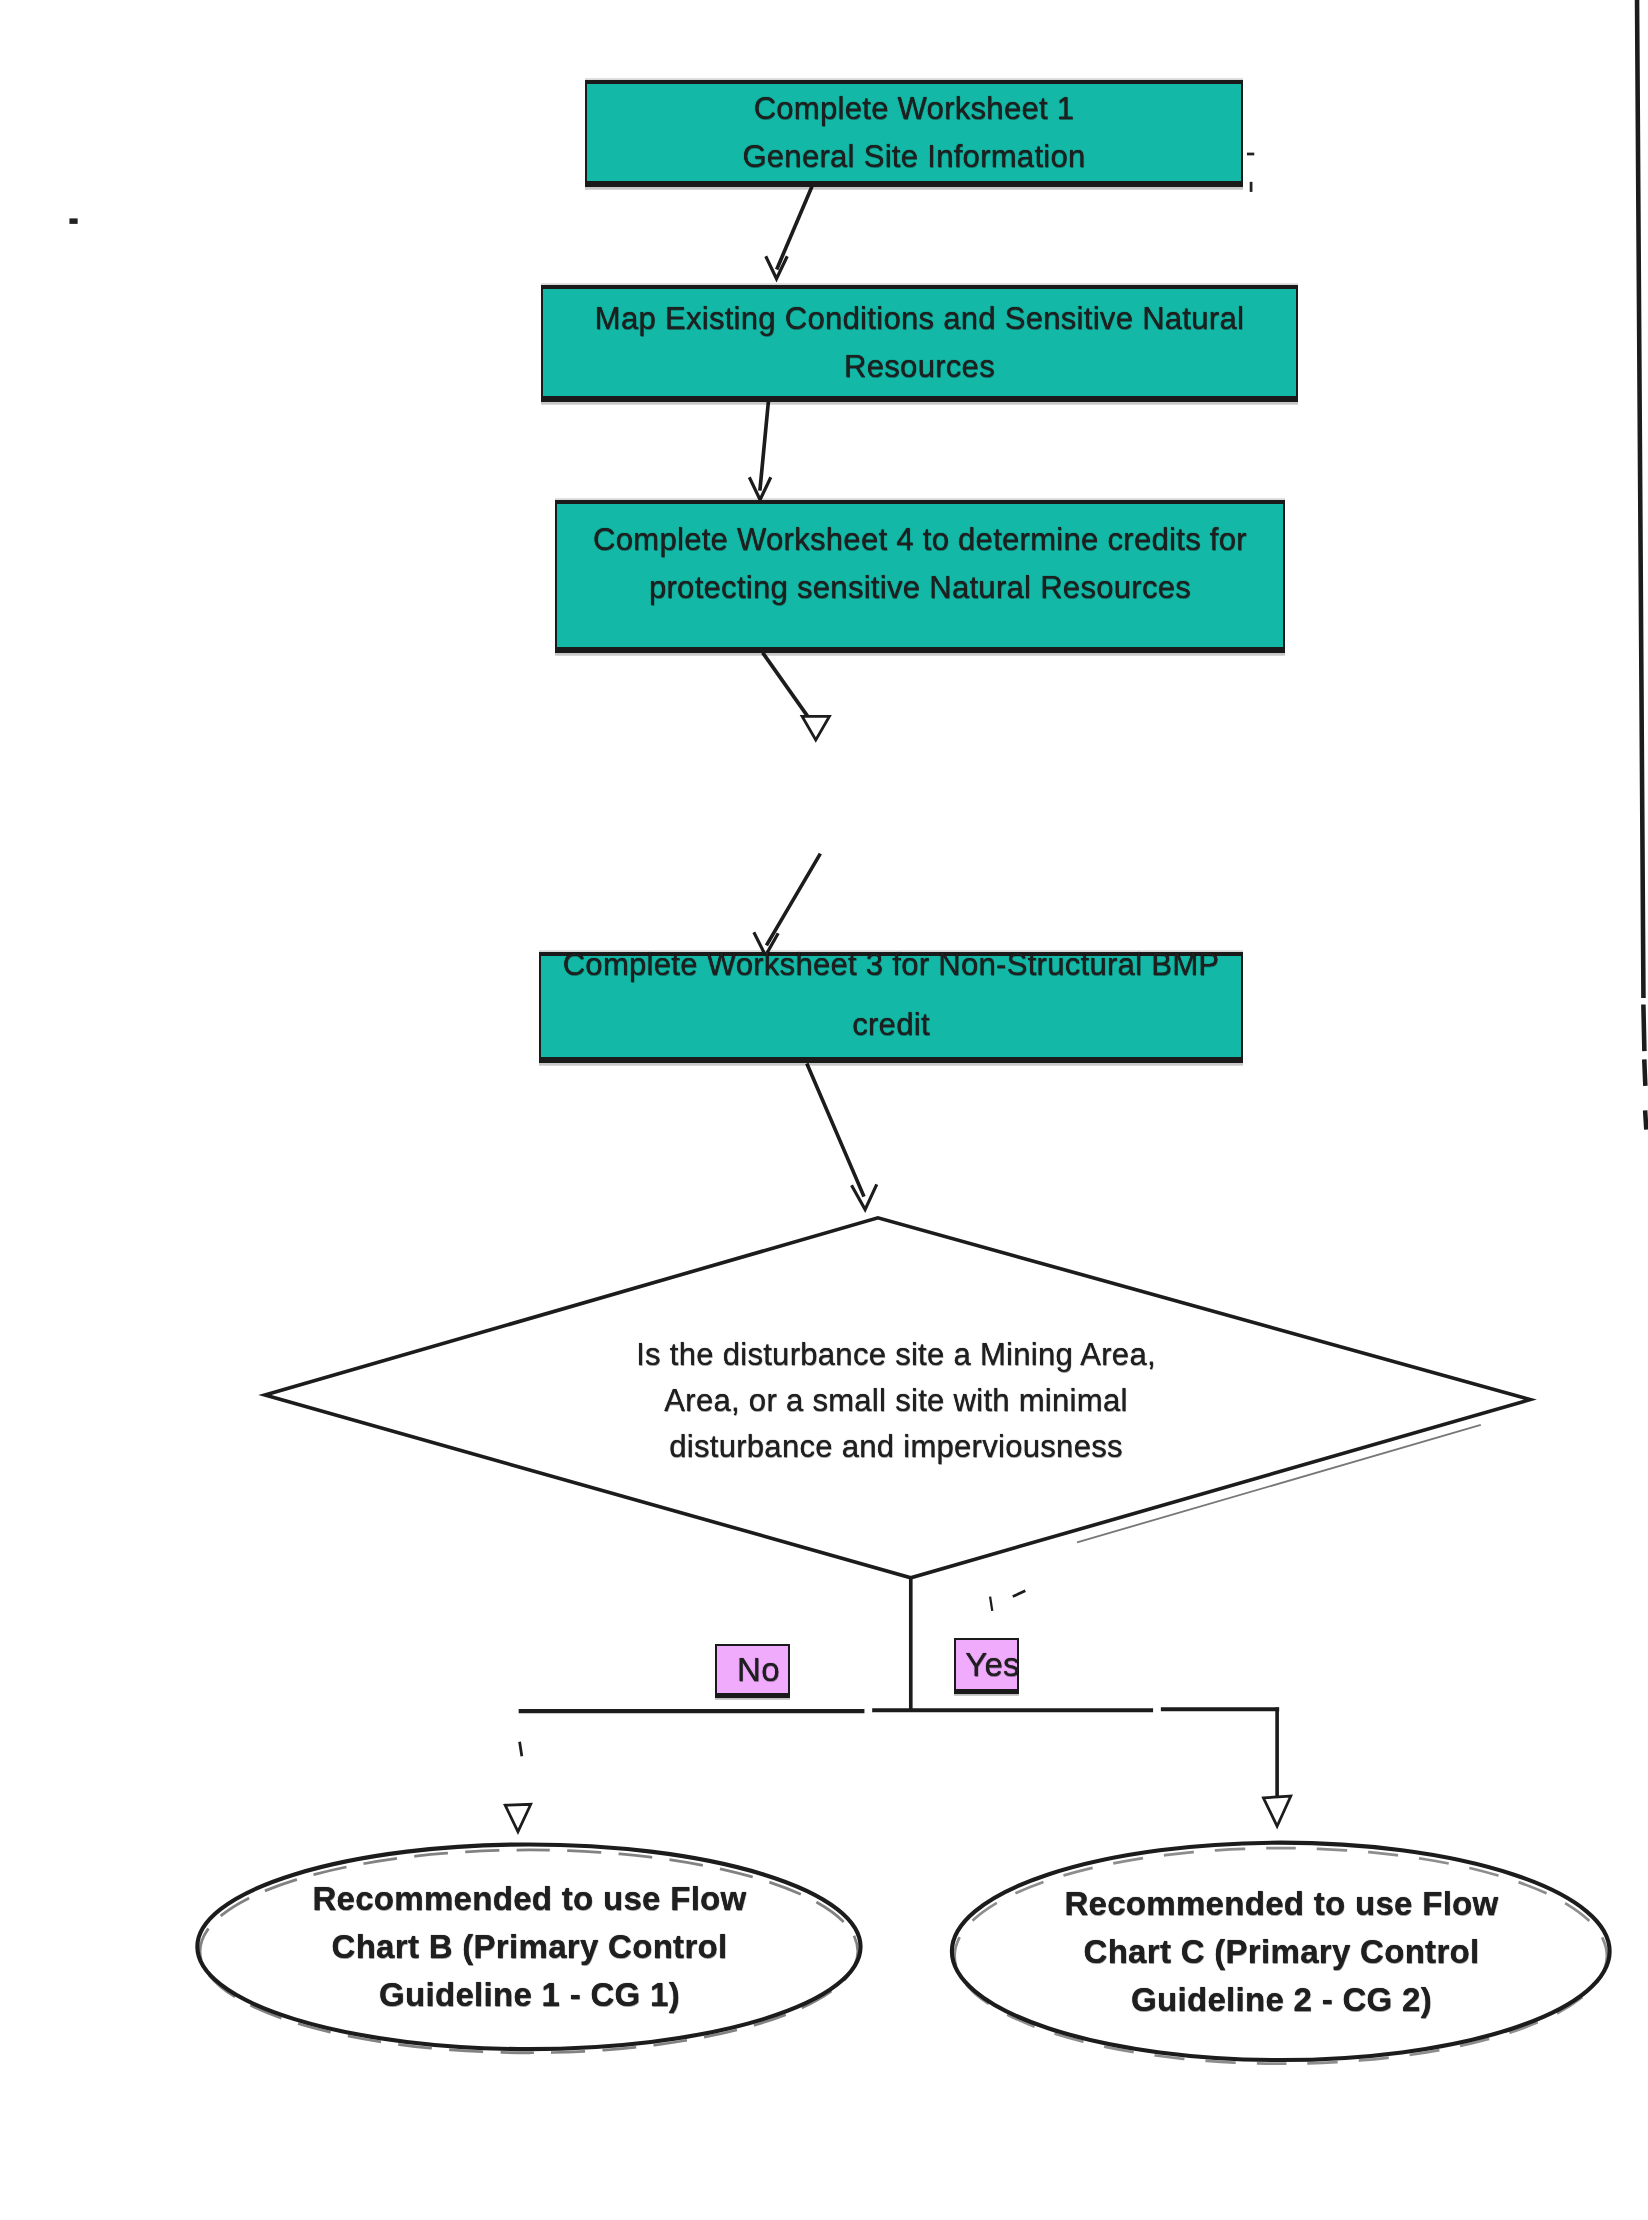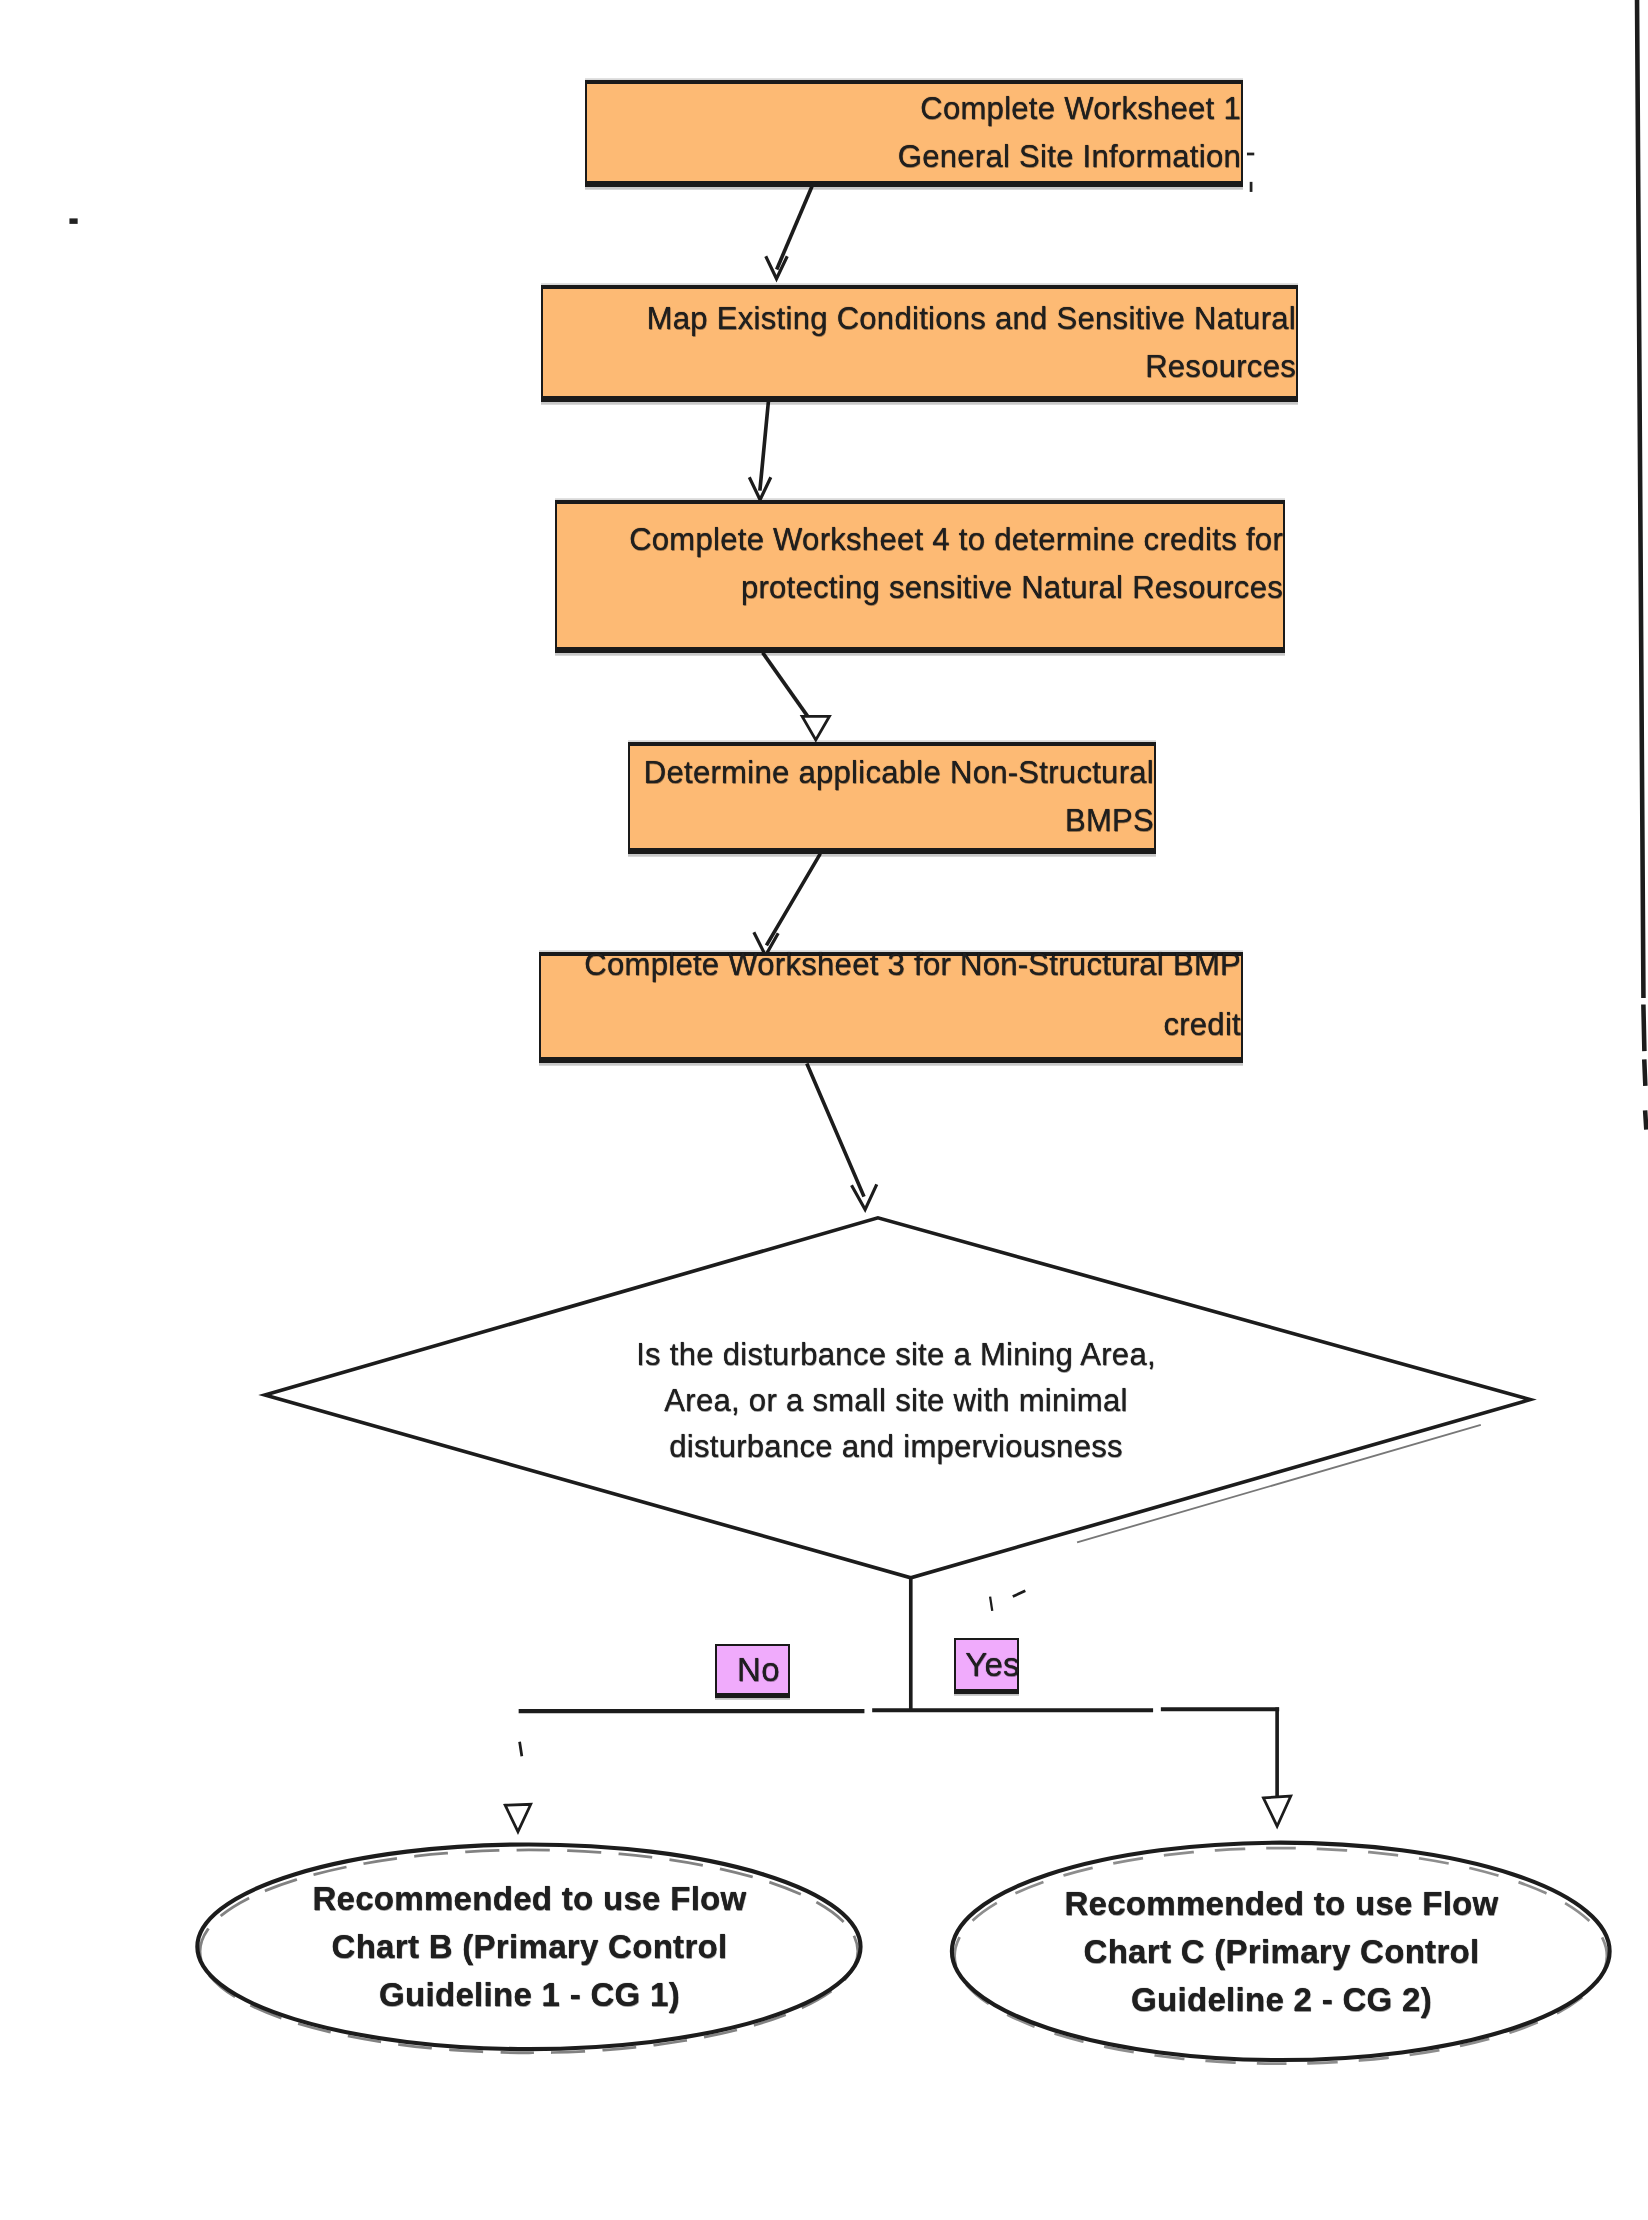--- a/index.html
+++ b/index.html
@@ -8,24 +8,23 @@
     font-family:"Liberation Sans","DejaVu Sans",sans-serif; color:#1f1f1f;
     overflow:hidden;
   }
   .layer { position:absolute; left:0; top:0; }
   .node {
     position:absolute; box-sizing:border-box;
     display:flex; flex-direction:column; justify-content:center; align-items:center;
     text-align:center;
   }
   .rectbox {
-    background:#fdba74;
+    background:#14b8a6;
     border:2.7px solid #1a1a1a; border-top-width:4.6px; border-bottom-width:6.4px;
     box-shadow:0 2.7px 0 rgba(0,0,0,0.22), 0 -1.8px 0 rgba(0,0,0,0.15);
-    align-items:flex-end;
   }
   .tline {
     font-size:31px; line-height:48px; white-space:nowrap; letter-spacing:0.3px;
     text-shadow:0 0 0.9px rgba(0,0,0,0.85), 0.5px 0.5px 0 rgba(0,0,0,0.35);
   }
   .dline { font-size:31px; line-height:46px; }
   .oline { font-size:33px; line-height:48px; font-weight:700; }
   .labelbox {
     background:#f0abfc; border:2.7px solid #1a1a1a; border-bottom-width:5.5px;
     box-shadow:0 1.8px 0 rgba(0,0,0,0.25);
@@ -96,24 +95,20 @@
   <div class="node rectbox" style="left:541px; top:285px; width:757px; height:117px;">
     <div class="tline">Map Existing Conditions and Sensitive Natural</div>
     <div class="tline">Resources</div>
   </div>
 
   <div class="node rectbox padb26" style="left:555px; top:500px; width:730px; height:153px;">
     <div class="tline">Complete Worksheet 4 to determine credits for</div>
     <div class="tline">protecting sensitive Natural Resources</div>
   </div>
 
-  <div class="node rectbox" style="left:628px; top:742px; width:528px; height:112px;">
-    <div class="tline">Determine applicable Non-Structural</div>
-    <div class="tline">BMPS</div>
-  </div>
 
   <div class="node rectbox padb6" style="left:539px; top:952px; width:704px; height:111px;">
     <div class="tline">Complete Worksheet 3 for Non-Structural BMP</div>
     <div class="tline">credit</div>
   </div>
 
   <div class="node" style="left:512px; top:1305px; width:768px; height:192px;">
     <div class="tline dline">Is the disturbance site a Mining Area,</div>
     <div class="tline dline">Area, or a small site with minimal</div>
     <div class="tline dline">disturbance and imperviousness</div>

